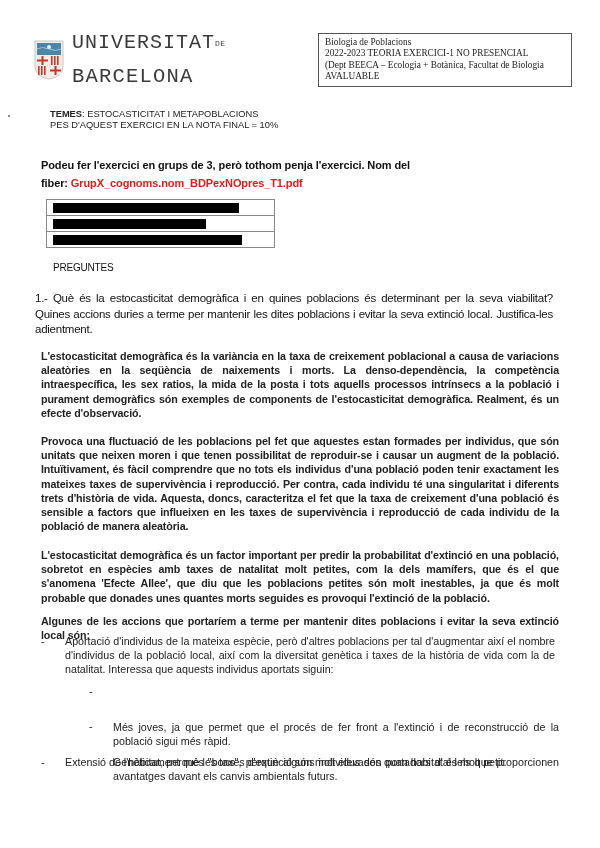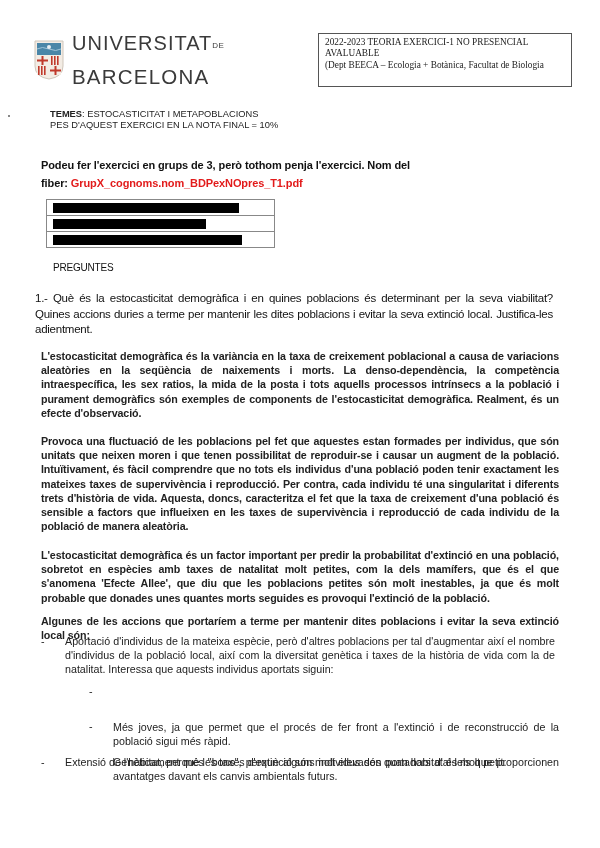--- a/index.html
+++ b/index.html
@@ -1,20 +1,20 @@
 <!DOCTYPE html>
 <html><head>
   <meta charset="utf-8">
   <style>
     html, body { margin: 0; padding: 0; background: #ffffff; }
     body { width: 600px; height: 848px; position: relative; overflow: hidden; color: #1a1a1a; font-family: "Liberation Sans", sans-serif; }
 
     .logo { position: absolute; left: 34px; top: 33px; display: flex; align-items: center; }
     .shield { width: 30px; height: 40px; position: relative; margin-right: 8px; }
-    .wordmark { font-family: Liberation Sans, sans-serif; color: #3a3a3a; line-height: 1; }
+    .wordmark { font-family: Liberation Mono, monospace; color: #3a3a3a; line-height: 1; }
     .wm-line1 { font-size: 20px; letter-spacing: 1px; }
     .wm-line1 .de { font-size: 8px; letter-spacing: 0.5px; vertical-align: 2px; }
     .wm-line2 { font-size: 20.5px; letter-spacing: 1.2px; margin-top: 14px; }
 
     .course-box { position: absolute; left: 318px; top: 33px; width: 254px; height: 54px; border: 1px solid #555; box-sizing: border-box; padding: 3px 0 0 6px; font-family: "Liberation Serif", serif; font-size: 9.3px; line-height: 11.3px; color: #222; }
 
     .dot { position: absolute; left: 8px; top: 115px; width: 1.5px; height: 1.5px; background: #888; }
 
     .meta { position: absolute; left: 50px; top: 109px; font-size: 9.3px; line-height: 11px; color: #222; }
     .meta b { font-weight: bold; }
@@ -72,23 +72,24 @@
   </div>
   <div class="wordmark">
     <div class="wm-line1">
       <span>UNIVERSITAT</span><span class="de">DE</span>
     </div>
     <div class="wm-line2">BARCELONA</div>
   </div>
 </div>
 
 <div class="course-box">
+  <div>Biologia de Poblacions</div>
   <div>2022-2023 TEORIA EXERCICI-1 NO PRESENCIAL</div>
+  <div>(Dept BEECA – Ecologia + Botànica, Facultat de Biologia</div>
   <div>AVALUABLE</div>
-  <div>(Dept BEECA – Ecologia + Botànica, Facultat de Biologia</div>
 </div>
 
 <div class="dot"></div>
 
 <div class="meta">
   <div><b>TEMES</b><span>: ESTOCASTICITAT I METAPOBLACIONS</span></div>
   <div>PES D'AQUEST EXERCICI EN LA NOTA FINAL = 10%</div>
 </div>
 
 <div class="instr">

